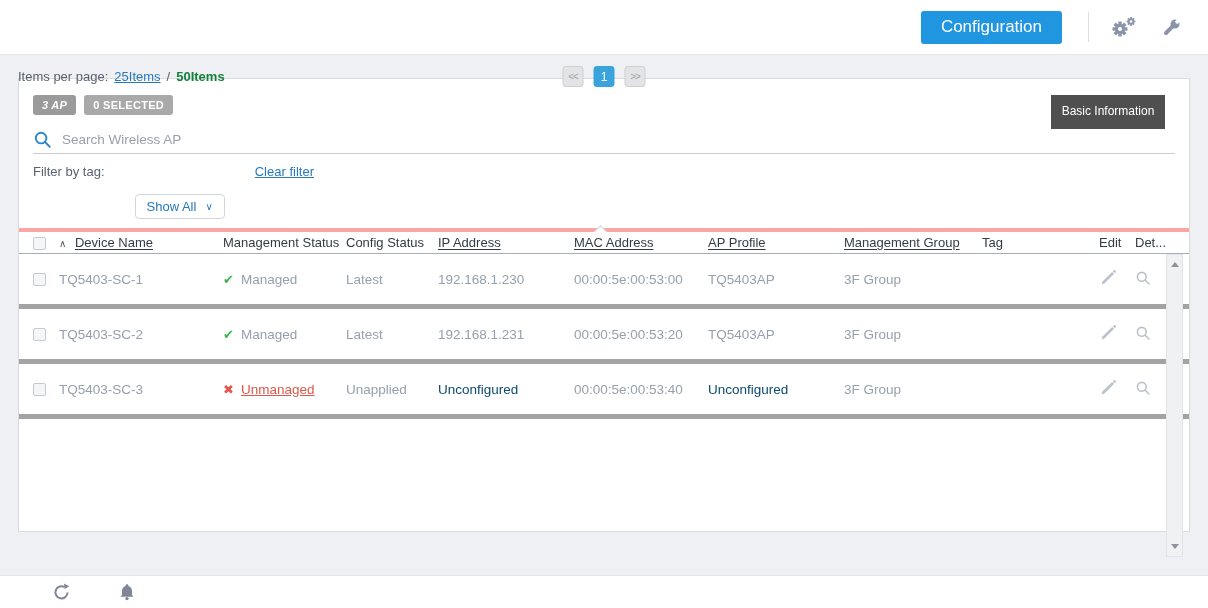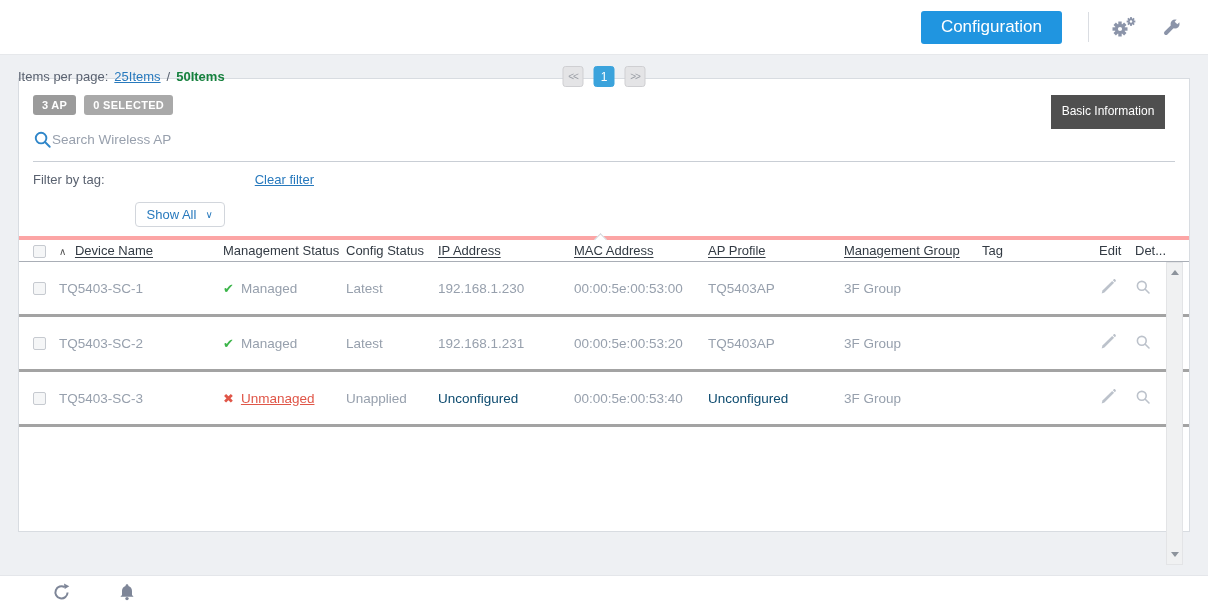--- a/index.html
+++ b/index.html
@@ -29,35 +29,35 @@
   
   .card {
     position:absolute; left:18px; right:18px; top:78px; height:454px;
     background:#fff; border:1px solid #d8dce1;
   }
   .badges-row { display:flex; gap:8px; padding:16px 14px 0; }
   .badge {
     color:#fff; font-size:11px; font-weight:bold; letter-spacing:.3px;
     padding:4px 9px; border-radius:3px; white-space:nowrap;
   }
-  .badge.count { background:#9b9b9b; }
+  .badge.count { background:#9b9b9b;font-style:italic; }
   .badge.selected { background:#a9a9a9; }
 
   .tabs { position:absolute; top:16px; right:24px; display:flex; gap:2px; }
   .tab {
     width:114px; height:34px; color:#fff; font-size:12px; line-height:1.3;
     display:flex; align-items:center; justify-content:center; text-align:center;
     cursor:pointer;
   }
   .tab.active { background:#4f4f4f; }
   .tab.inactive { background:#b3b3b3; }
 
   .search-row {
-    display:flex; align-items:center; 
-    margin:15px 14px 0; padding-bottom:12px; border-bottom:1px solid #c9ced5;
+    display:flex; align-items:center; gap:10px;
+    margin:15px 14px 0; padding-bottom:4px; border-bottom:1px solid #c9ced5;
   }
   .search-input {
     border:none; outline:none; flex:1; font-size:13.5px; color:#333;
     font-family:inherit; background:transparent;
   }
   .search-input::placeholder { color:#98a0ad; opacity:1; }
 
   .filter-row { display:flex; align-items:flex-start; gap:30px; margin:10px 14px 9px; font-size:13px; }
   .filter-label { color:#5a6270; }
   .dropdown {
@@ -80,21 +80,21 @@
     font-size:13px; color:#333b44; white-space:nowrap;
   }
   .th-sortable { text-decoration:underline; text-underline-offset:2px; cursor:pointer; }
   .sort-caret { font-size:10px; color:#555; margin-right:5px; }
   .notch {
     position:absolute; top:-5px; left:577px; width:9px; height:9px;
     background:#fff; transform:rotate(45deg);
     border-left:1px solid #cfd3d8; border-top:1px solid #cfd3d8;
   }
   .tbody { position:relative; height:303px; }
-  .row { height:55px; border-bottom:3px solid #a3a3a3; font-size:13.5px; color:#97a0ad; }
+  .row { height:55px; border-bottom:5px solid #a3a3a3; font-size:13.5px; color:#97a0ad; }
   .cell { overflow:hidden; white-space:nowrap; }
   .status-cell { display:flex; align-items:center; gap:7px; }
   .sticon.ok { color:#3cb54a; font-size:13px; }
   .sticon.bad { color:#e05648; font-size:13px; }
   .bad-link { color:#e05648; text-decoration:underline; cursor:pointer; }
   .red { color:#0c4a6e; }
   .cb {
     display:inline-block; width:13px; height:13px; border:1px solid #c6cad0;
     background:#f5f6f7; border-radius:2px; cursor:pointer; vertical-align:middle;
   }

